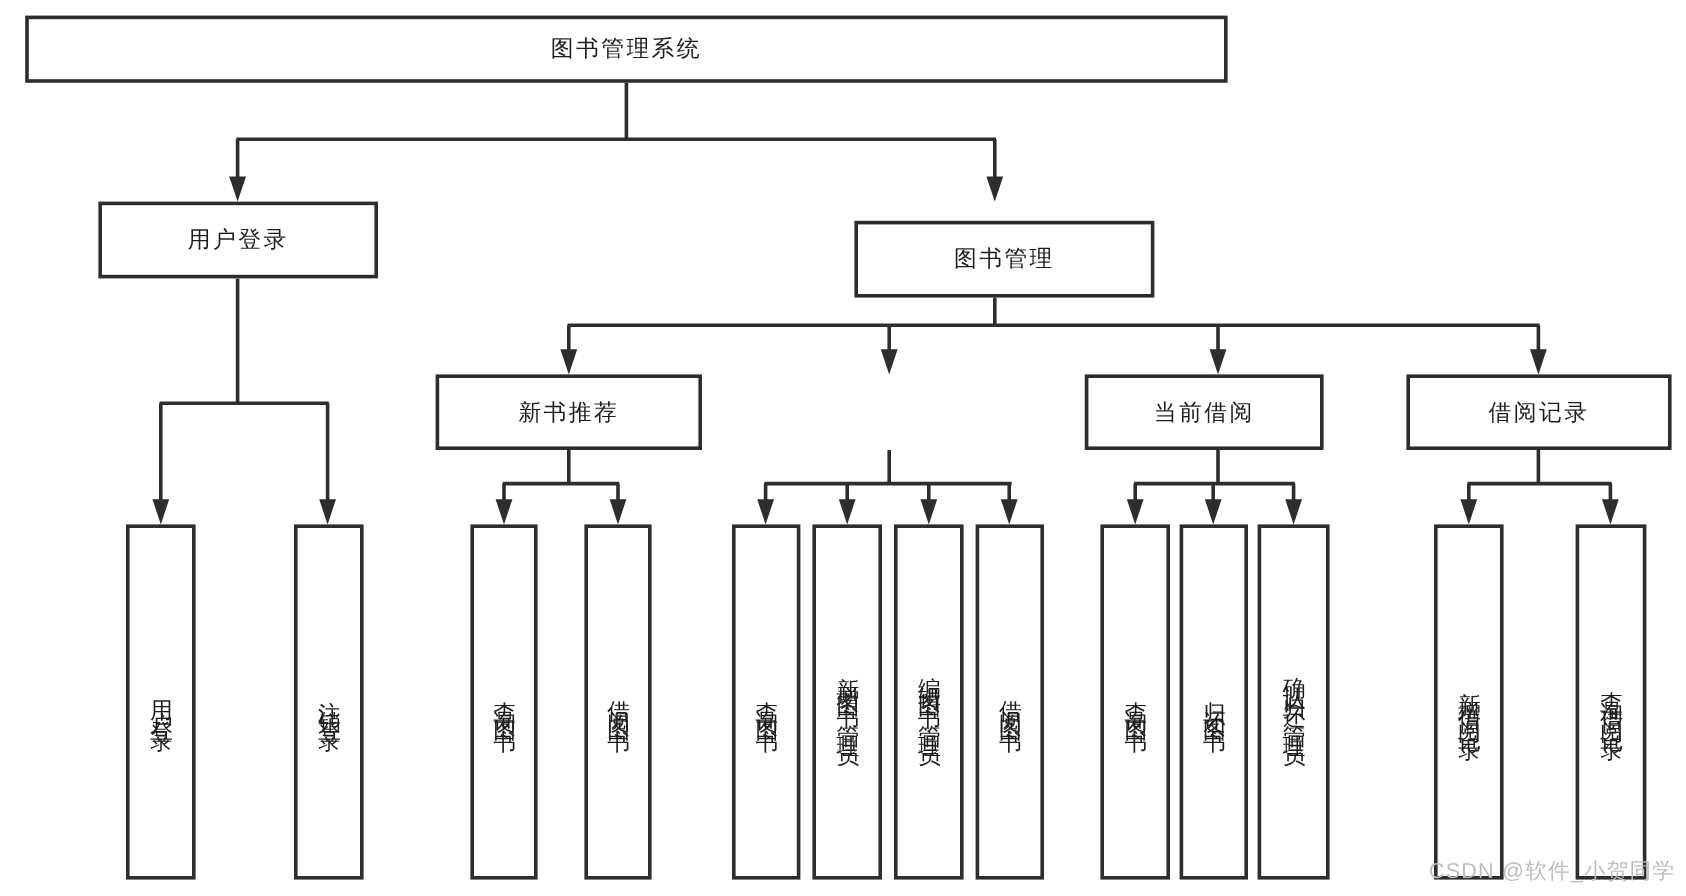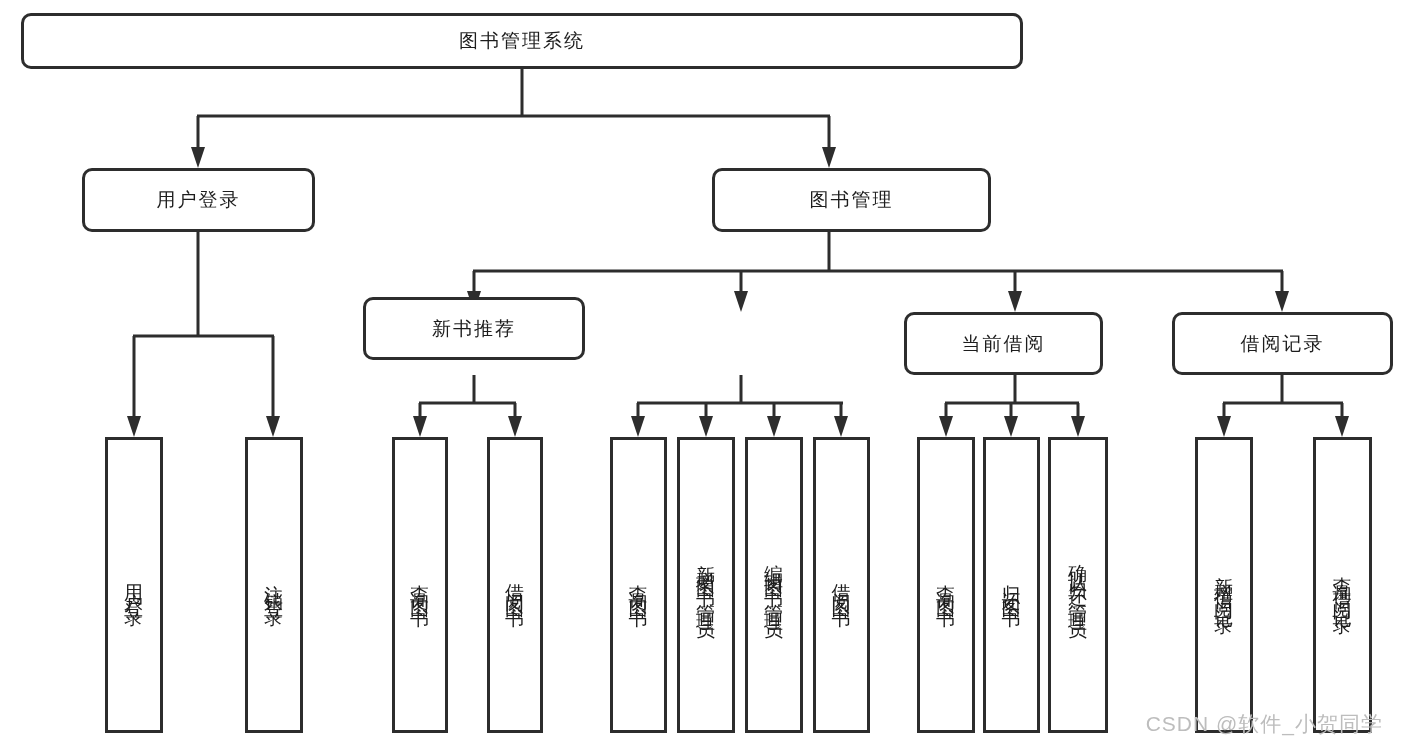--- a/index.html
+++ b/index.html
@@ -28,44 +28,43 @@
     background: #ffffff;
     display: flex;
     align-items: center;
     justify-content: center;
     color: #1d1d1d;
   }
   .node.h {
     font-size: 19px;
     letter-spacing: 2px;
     white-space: nowrap;
-    border-radius: 10px;
   }
   .node.v {
     writing-mode: vertical-rl;
     text-orientation: mixed;
     font-size: 19px;
     letter-spacing: 8px;
     line-height: 1;
     white-space: nowrap;
   }
   .watermark {
     position: absolute;
-    right: 22px;
+    right: 9px;
     bottom: 9px;
-    font-size: 21px;
+    font-size: 18px;
     letter-spacing: 1px;
     color: #bdbdbd;
     white-space: nowrap;
   }
   
   #root        { left: 21px;   top: 13px;  width: 1002px; height: 56px; }
   #l2-login    { left: 82px;   top: 168px; width: 233px;  height: 64px; }
-  #l2-mgmt     { left: 712px;  top: 168px; width: 279px;  height: 64px; text-align: right; }
-  #l3-new      { left: 363px;  top: 297px; width: 222px;  height: 63px; }
+  #l2-mgmt     { left: 712px;  top: 184px; width: 250px;  height: 64px; text-align: right; }
+  #l3-new      { left: 363px;  top: 312px; width: 222px;  height: 63px; }
   #l3-borrow   { left: 632px;  top: 312px; width: 219px;  height: 63px; }
   #l3-current  { left: 904px;  top: 312px; width: 199px;  height: 63px; }
   #l3-records  { left: 1172px; top: 312px; width: 221px;  height: 63px; }
   .leaf        { top: 437px; height: 296px; }
   #lf1  { left: 105px;  width: 58px; }
   #lf2  { left: 245px;  width: 58px; }
   #lf3  { left: 392px;  width: 56px; }
   #lf4  { left: 487px;  width: 56px; }
   #lf5  { left: 610px;  width: 57px; }
   #lf6  { left: 677px;  width: 58px; }

